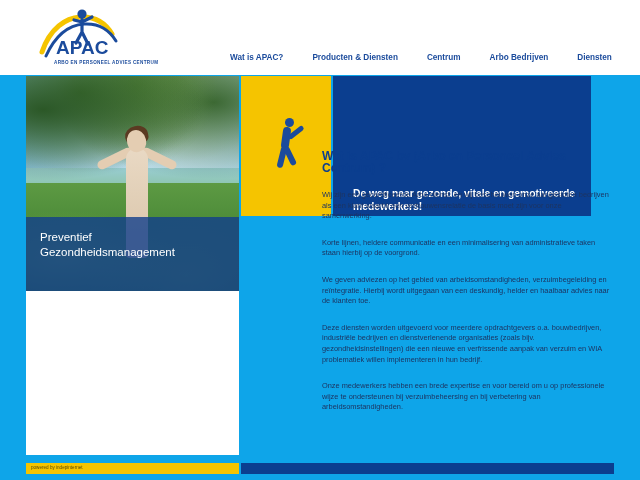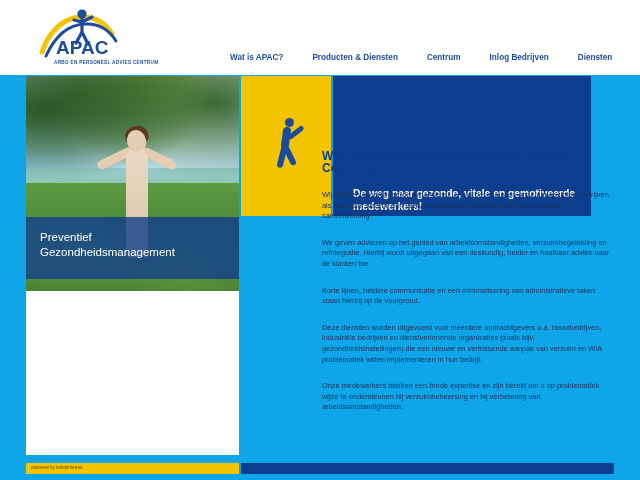--- a/index.html
+++ b/index.html
@@ -129,21 +129,21 @@
     position: absolute; left: 42px; top: 36px;
     width: 38px; height: 9px;
     background: #e4cdb2;
     border-radius: 5px;
     transform: rotate(26deg);
   }
 
   .hero-caption {
     position: absolute;
     left: 0; top: 141px;
-    width: 213px; height: 62px;
+    width: 213px; height: 74px;
     background: rgba(18, 62, 140, 0.80);
     color: #ffffff;
     padding: 13px 16px 0 14px;
     font-size: 11.5px;
     line-height: 15px;
   }
 
   .hero-yellow {
     position: absolute;
     left: 215px; top: 0;
@@ -270,21 +270,21 @@
         <path d="M56 11 L56 24 M56 14 L66 9 M56 14 L48 12 M56 24 L62 36 M56 24 L50 35" stroke="#1b4b9c" stroke-width="3.2" fill="none" stroke-linecap="round"></path>
         <text x="30" y="46" font-family="Liberation Sans, sans-serif" font-size="19" font-weight="bold" fill="#1b4b9c">APAC</text>
       </svg>
       <div class="logo-text">ARBO EN PERSONEEL ADVIES CENTRUM</div>
     </div>
 
     <nav class="nav">
       <span class="nav-item">Wat is APAC?</span>
       <span class="nav-item">Producten &amp; Diensten</span>
       <span class="nav-item">Centrum</span>
-      <span class="nav-item">Inlog Bedrijven</span>
+      <span class="nav-item">Arbo Bedrijven</span>
       <span class="nav-item">Diensten</span>
       <span class="nav-item">Contact</span>
     </nav>
   </div>
 
   <div class="hero">
 
     <div class="hero-photo">
       <div class="photo-sky"></div>
       <div class="photo-trees"></div>
@@ -315,24 +315,24 @@
     <div class="hero-blue-bar">
       <div class="hero-slogan">De weg naar gezonde, vitale en gemotiveerde medewerkers!</div>
     </div>
   </div>
 
   <div class="left-lower"></div>
 
   <div class="content">
     <h1 class="content-title">Wat is APAC bv (Arbo en Personeel Advies Centrum) ?</h1>
     <p>Wij zijn een gecertificeerde Arbo-dienst, en wij beschouwen onze aangesloten bedrijven als een klant waarbij een vertrouwensrelatie de basis moet zijn voor onze samenwerking.</p>
+    <p>Korte lijnen, heldere communicatie en een minimalisering van administratieve taken staan hierbij op de voorgrond.</p>
     <p>We geven adviezen op het gebied van arbeidsomstandigheden, verzuimbegeleiding en reïntegratie. Hierbij wordt uitgegaan van een deskundig, helder en haalbaar advies naar de klanten toe.</p>
-    <p>Korte lijnen, heldere communicatie en een minimalisering van administratieve taken staan hierbij op de voorgrond.</p>
     <p>Deze diensten worden uitgevoerd voor meerdere opdrachtgevers o.a. bouwbedrijven, industriële bedrijven en dienstverlenende organisaties (zoals bijv. gezondheidsinstellingen) die een nieuwe en verfrissende aanpak van verzuim en WIA problematiek willen implementeren in hun bedrijf.</p>
-    <p>Onze medewerkers hebben een brede expertise en zijn bereid om u op problematiek wijze te ondersteunen bij verzuimbeheersing en bij verbetering van arbeidsomstandigheden.</p>
+    <p>Onze medewerkers hebben een brede expertise en voor bereid om u op professionele wijze te ondersteunen bij verzuimbeheersing en bij verbetering van arbeidsomstandigheden.</p>
   </div>
 
   <div class="footer">
     <div class="footer-yellow">
       <div class="footer-credit">powered by indepinternet</div>
     </div>
     <div class="footer-blue"></div>
   </div>
 
 </div>

